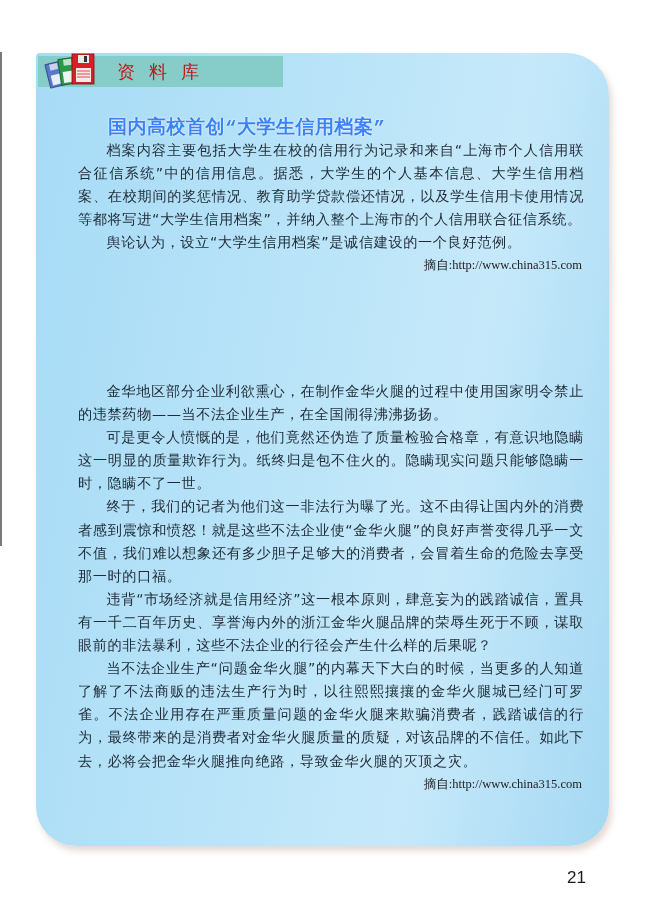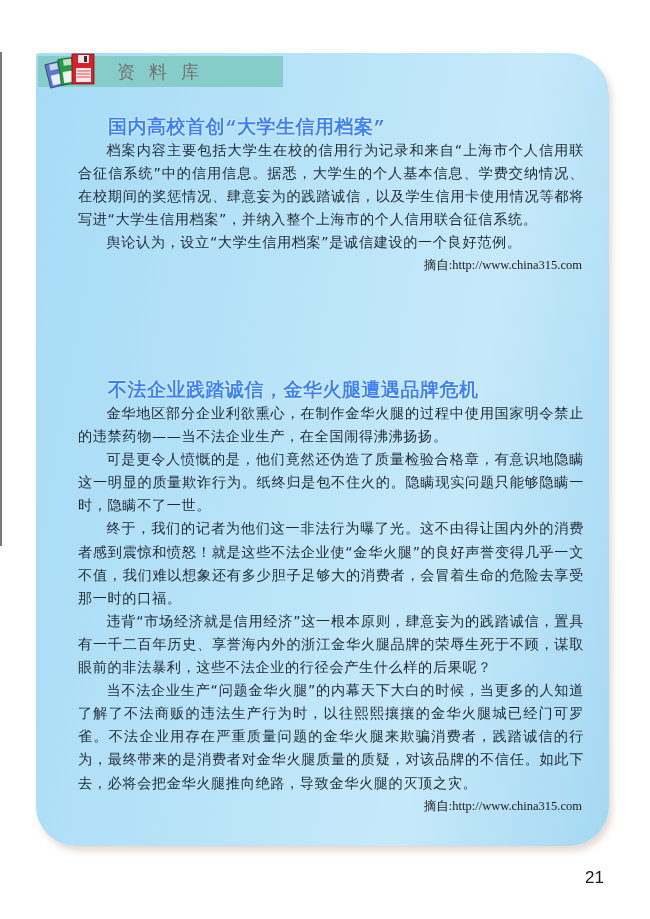--- a/index.html
+++ b/index.html
@@ -19,21 +19,21 @@
       border-radius: 4px 42px 40px 40px;
       box-shadow: 3px 5px 6px rgba(200, 170, 160, 0.45);
     }
     .banner {
       position: absolute; left: 38px; top: 56px; width: 245px; height: 31px;
       background: #86cdc9;
     }
     .banner-title {
       position: absolute; left: 117px; top: 60px; height: 24px; line-height: 24px;
       font-family: "DejaVu Sans", "Liberation Sans", sans-serif;
-      font-size: 18px; letter-spacing: 14px; color: #737373;
+      font-size: 18px; letter-spacing: 14px; color: #b91c1c;
     }
     .disk-icon { position: absolute; left: 44px; top: 50px; width: 56px; height: 42px; }
 
     .article { position: absolute; left: 78px; width: 506px; }
     .art-title {
       font-family: Liberation Mono, monospace;
       font-weight: bold; font-size: 19px; color: #3b82f6;
       height: 22px; line-height: 22px; margin-left: 30px;
       text-shadow: 0 0 1px #fff, 0 0 2px #fff;
       letter-spacing: 0.5px;
@@ -41,21 +41,21 @@
     .para {
       margin: 0; font-size: 14.2px; line-height: 23.1px; text-indent: 2em;
       font-family: "DejaVu Sans", "Liberation Sans", sans-serif;
       text-align: justify; letter-spacing: 0.6px; color: #1f2b35;
     }
     .source {
       text-align: right; font-size: 12.5px; line-height: 23px; padding-right: 2px;
       font-family: Liberation Serif, serif; color: #222;
     }
     .page-num {
-      position: absolute; left: 585px; top: 868px;
+      position: absolute; left: 567px; top: 868px;
       font-family: "Liberation Sans", "DejaVu Sans", sans-serif;
       font-size: 17px; color: #1a1a1a;
     }
   </style>
 </head>
 <body>
 
 <div class="left-rule"></div>
 
 <div class="panel"></div>
@@ -81,27 +81,26 @@
     <line x1="33" y1="27" x2="46" y2="27" stroke="#d8202a" stroke-width="0.8"></line>
     <rect x="34" y="5" width="11" height="8" fill="#e9e9e9"></rect>
     <rect x="40" y="6" width="3" height="6" fill="#333"></rect>
   </g>
 </svg>
 
 <div class="banner-title">资料库</div>
 
 <div class="article" style="top:117px;">
   <div class="art-title">国内高校首创“大学生信用档案”</div>
-  <p class="para">档案内容主要包括大学生在校的信用行为记录和来自“上海市个人信用联合征信系统”中的信用信息。据悉，大学生的个人基本信息、学费交纳情况、在校期间的奖惩情况、肆意妄为的践踏诚信，以及学生信用卡使用情况等都将写进“大学生信用档案”，并纳入整个上海市的个人信用联合征信系统。</p>
+  <p class="para">档案内容主要包括大学生在校的信用行为记录和来自“上海市个人信用联合征信系统”中的信用信息。据悉，大学生的个人基本信息、大学生信用档案、在校期间的奖惩情况、教育助学贷款偿还情况，以及学生信用卡使用情况等都将写进“大学生信用档案”，并纳入整个上海市的个人信用联合征信系统。</p>
   <p class="para">舆论认为，设立“大学生信用档案”是诚信建设的一个良好范例。</p>
   <div class="source">摘自:http://www.china315.com</div>
 </div>
 
 <div class="article" style="top:380px;">
-  <div class="art-title">不法企业践踏诚信，金华火腿遭遇品牌危机</div>
   <p class="para">金华地区部分企业利欲熏心，在制作金华火腿的过程中使用国家明令禁止的违禁药物——当不法企业生产，在全国闹得沸沸扬扬。</p>
   <p class="para">可是更令人愤慨的是，他们竟然还伪造了质量检验合格章，有意识地隐瞒这一明显的质量欺诈行为。纸终归是包不住火的。隐瞒现实问题只能够隐瞒一时，隐瞒不了一世。</p>
   <p class="para">终于，我们的记者为他们这一非法行为曝了光。这不由得让国内外的消费者感到震惊和愤怒！就是这些不法企业使“金华火腿”的良好声誉变得几乎一文不值，我们难以想象还有多少胆子足够大的消费者，会冒着生命的危险去享受那一时的口福。</p>
   <p class="para">违背“市场经济就是信用经济”这一根本原则，肆意妄为的践踏诚信，置具有一千二百年历史、享誉海内外的浙江金华火腿品牌的荣辱生死于不顾，谋取眼前的非法暴利，这些不法企业的行径会产生什么样的后果呢？</p>
   <p class="para">当不法企业生产“问题金华火腿”的内幕天下大白的时候，当更多的人知道了解了不法商贩的违法生产行为时，以往熙熙攘攘的金华火腿城已经门可罗雀。不法企业用存在严重质量问题的金华火腿来欺骗消费者，践踏诚信的行为，最终带来的是消费者对金华火腿质量的质疑，对该品牌的不信任。如此下去，必将会把金华火腿推向绝路，导致金华火腿的灭顶之灾。</p>
   <div class="source">摘自:http://www.china315.com</div>
 </div>
 
 <div class="page-num">21</div>
 

